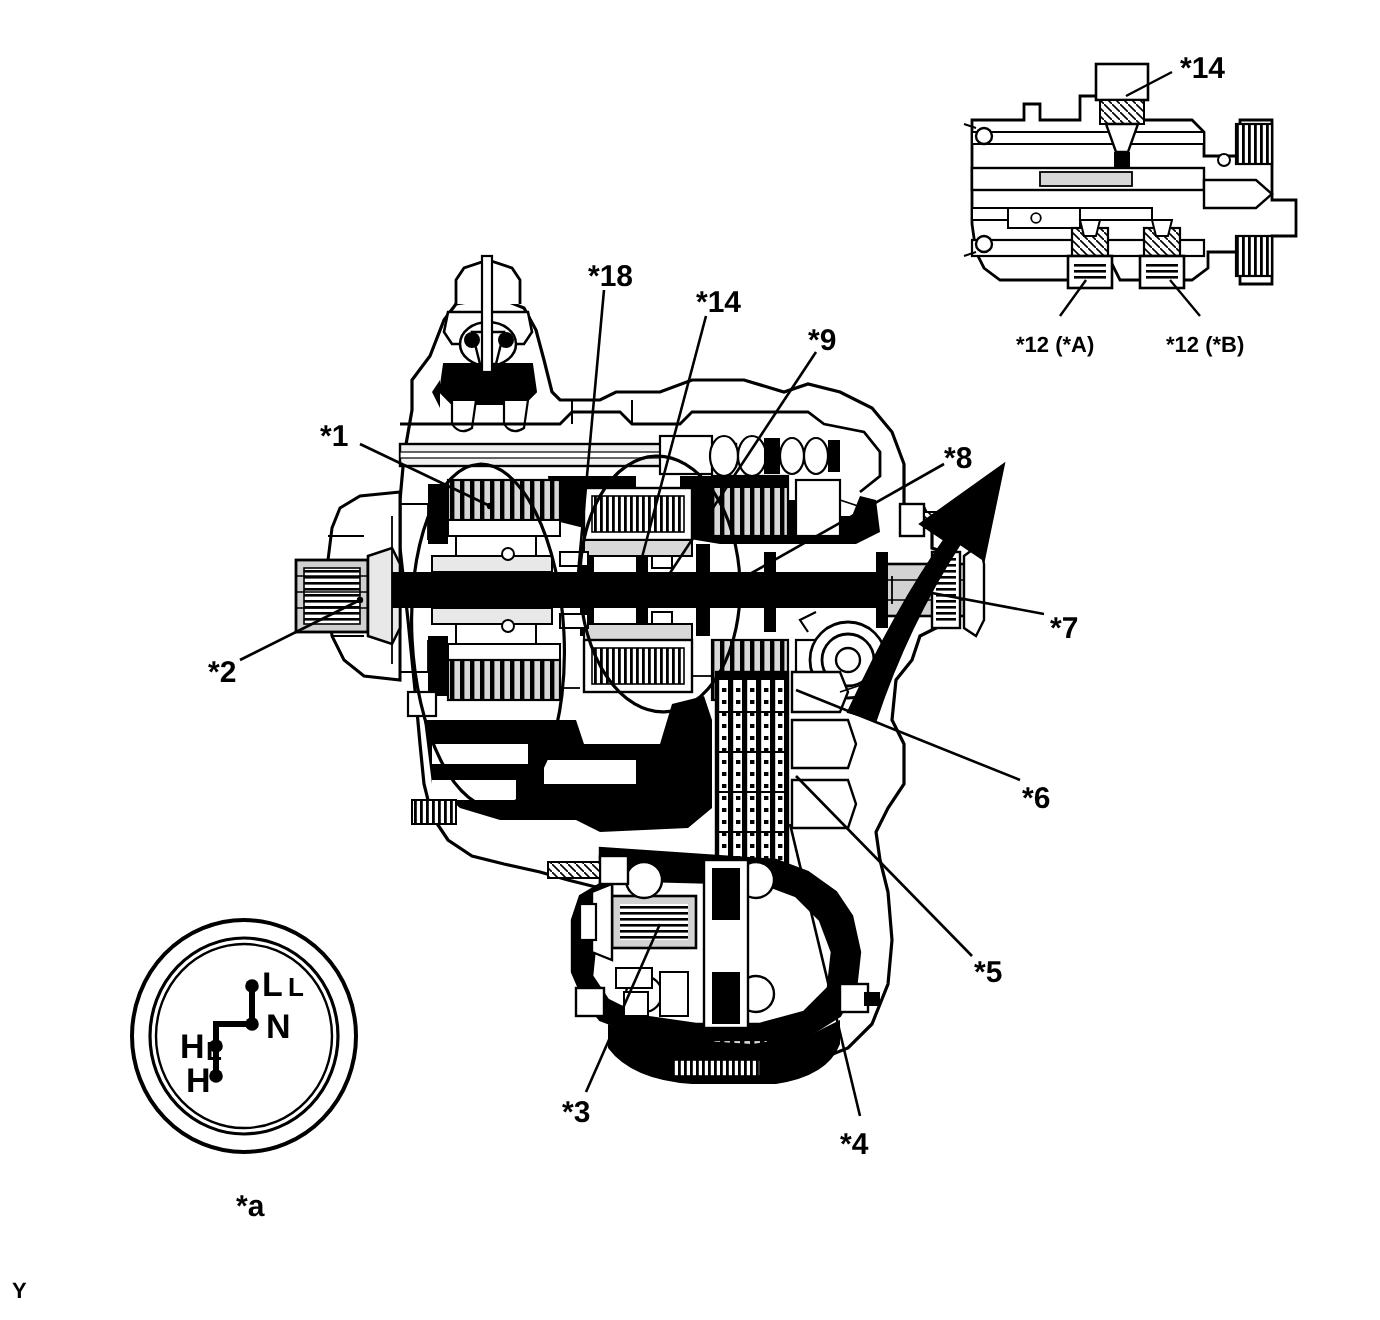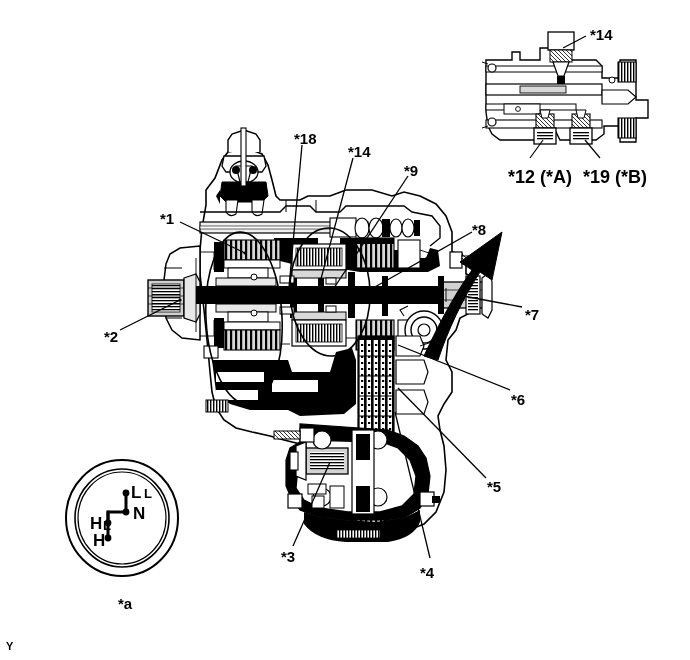--- a/index.html
+++ b/index.html
@@ -3,21 +3,21 @@
 <meta charset="utf-8">
 <style>
   html,body{margin:0;padding:0;background:#fff;}
   body{width:690px;height:660px;position:relative;overflow:hidden;
        font-family:"Liberation Sans",sans-serif;color:#000;}
   #stage{position:absolute;left:0;top:0;width:690px;height:660px;}
   svg.layer{position:absolute;left:0;top:0;width:690px;height:660px;}
   .lbl{position:absolute;font-family:"Liberation Sans",sans-serif;
        font-size:15px;font-weight:700;color:#000;white-space:nowrap;
        letter-spacing:0px;}
-  .lbl.small{font-size:18px;}
+  .lbl.small{font-size:11px;}
   .cornerY{position:absolute;left:6px;top:640px;font-size:11px;font-weight:700;}
   .knoblbl{position:absolute;font-size:15px;font-weight:700;}
 </style>
 </head>
 <body>
 
 <div id="stage">
 
   <svg class="layer" viewBox="0 0 690 660">
     <defs>
@@ -357,21 +357,21 @@
   <div class="lbl" style="left:281px;top:548px;">*3</div>
   <div class="lbl" style="left:420px;top:564px;">*4</div>
   <div class="lbl" style="left:487px;top:478px;">*5</div>
   <div class="lbl" style="left:511px;top:391px;">*6</div>
   <div class="lbl" style="left:525px;top:306px;">*7</div>
   <div class="lbl" style="left:472px;top:221px;">*8</div>
   <div class="lbl" style="left:404px;top:162px;">*9</div>
   <div class="lbl" style="left:348px;top:143px;">*14</div>
   <div class="lbl" style="left:294px;top:130px;">*18</div>
   <div class="lbl small" style="left:508px;top:167px;">*12 (*A)</div>
-  <div class="lbl small" style="left:583px;top:167px;">*19 (*B)</div>
+  <div class="lbl small" style="left:583px;top:167px;">*12 (*B)</div>
   <div class="lbl" style="left:590px;top:26px;">*14</div>
   <div class="lbl" style="left:118px;top:595px;">*a</div>
 
   <div class="knoblbl" style="left:131px;top:483px;font-size:17px;">L</div>
   <div class="knoblbl" style="left:144px;top:486px;font-size:13px;">L</div>
   <div class="knoblbl" style="left:133px;top:504px;font-size:17px;">N</div>
   <div class="knoblbl" style="left:90px;top:514px;font-size:17px;">H</div>
   <div class="knoblbl" style="left:103px;top:518px;font-size:13px;">L</div>
   <div class="knoblbl" style="left:93px;top:531px;font-size:17px;">H</div>
 

